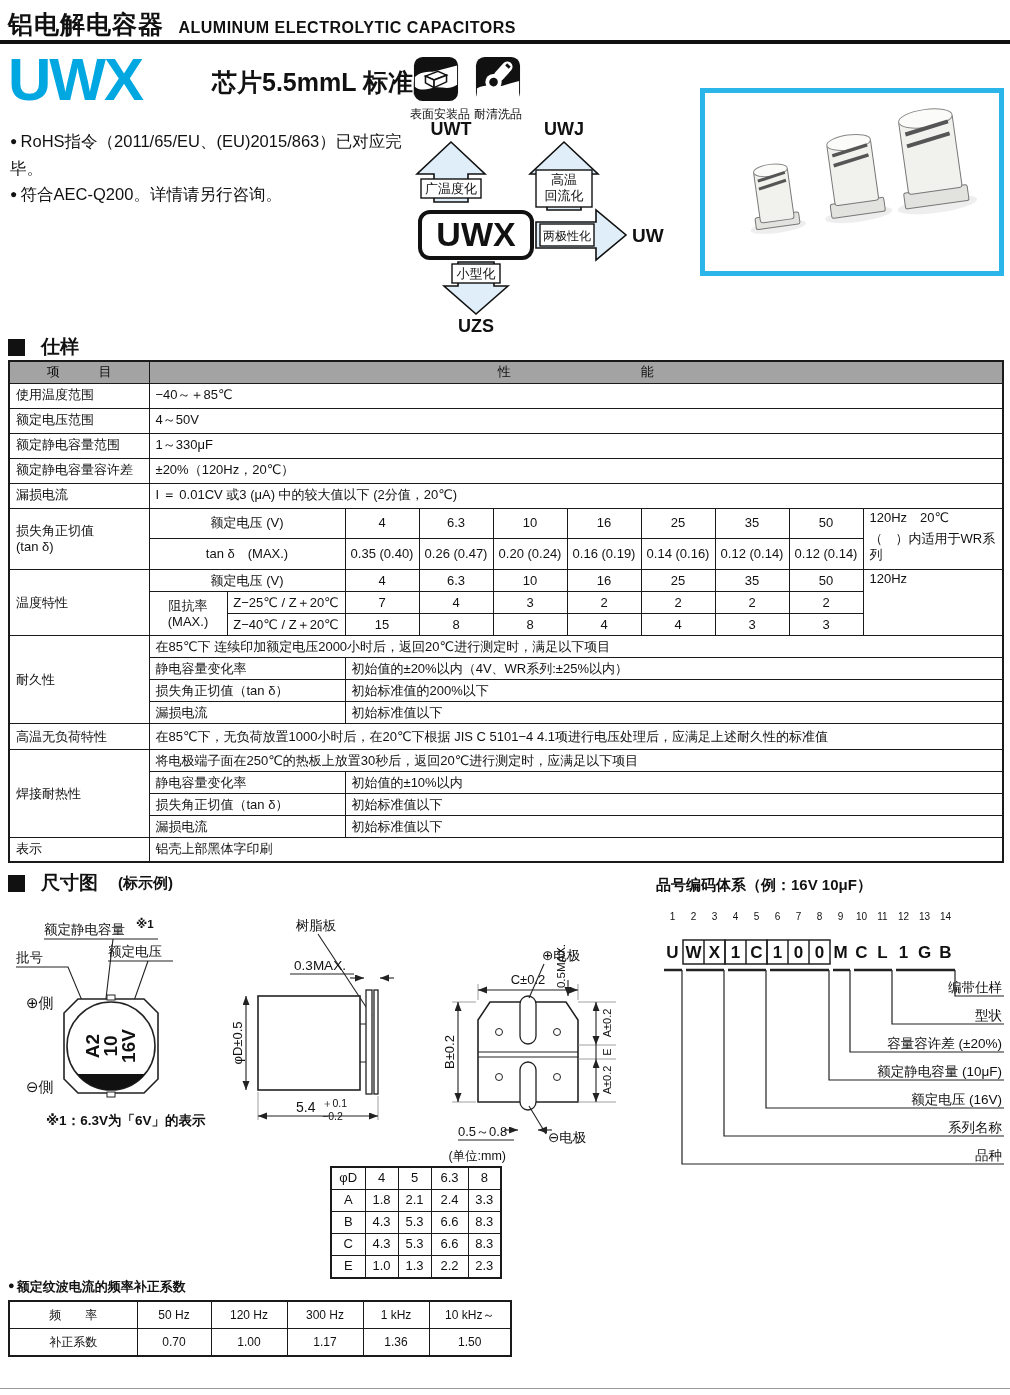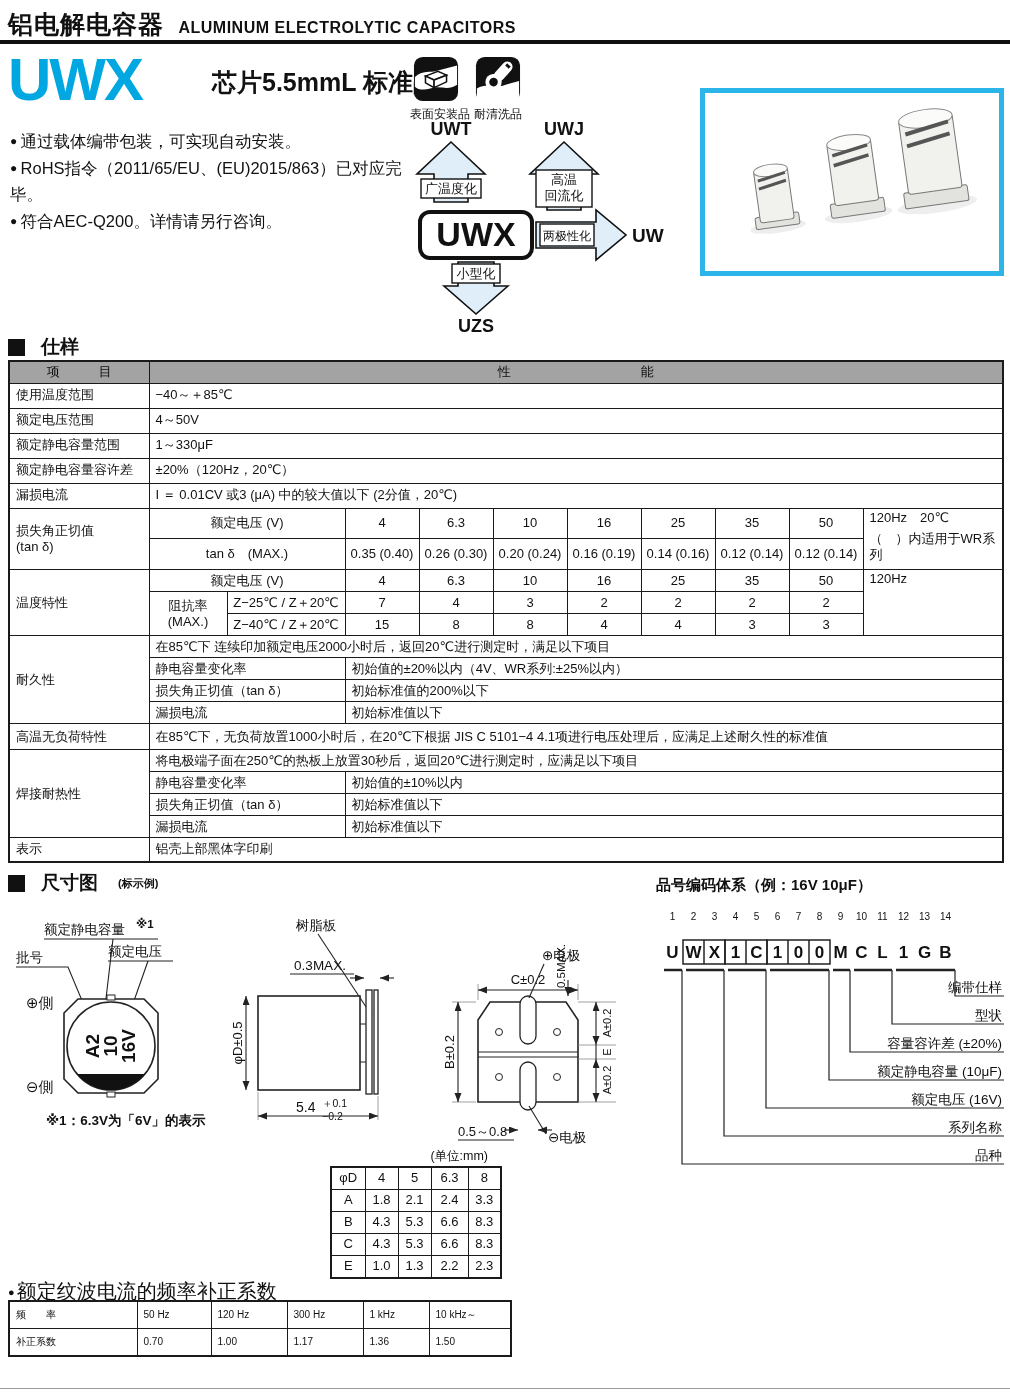--- a/index.html
+++ b/index.html
@@ -14,39 +14,39 @@
   .series-desc{font-size:25px;font-weight:bold;}
   .badges{display:flex;gap:10px;}
   .badge{width:52px;text-align:center;}
   .badge-cap{font-size:12px;font-weight:normal;margin-top:0;white-space:nowrap;}
   
   .features{list-style:none;margin:0;padding:0;font-size:16.5px;line-height:1.62;}
   .features li::before{content:"● ";font-size:12px;vertical-align:2px;}
   
   .sec-title{font-size:19px;font-weight:bold;display:flex;align-items:center;gap:14px;}
   .sec-sq{display:inline-block;width:17px;height:17px;background:#111;margin-right:2px;}
-  .sec-sub{font-size:11px;font-weight:bold;margin-left:6px;}
-  .dot-title{font-size:20px;font-weight:normal;text-align:center;}
+  .sec-sub{font-size:15px;font-weight:bold;margin-left:6px;}
+  .dot-title{font-size:13px;font-weight:bold;text-align:center;}
   .dot-title::before{content:"●";font-size:11px;vertical-align:2px;margin-right:2px;}
   
   .photo{width:304px;height:188px;border:5px solid #2bb5e8;box-sizing:border-box;background:#fff;}
   
   table{border-collapse:collapse;table-layout:fixed;}
   td{border:1px solid #1a1a1a;padding:1px 6px;font-size:13px;line-height:1.25;overflow:hidden;}
   .spec{width:994px;border:2px solid #1a1a1a;}
   .spec tr{height:22px;}
   .hdrbg{background:#a3a3a3;}
   .ctr{text-align:center;}
   .lbl{text-align:left;}
   .note{vertical-align:top;}
   .note div{margin-bottom:5px;}
   .mini{border:2px solid #1a1a1a;}
   .mini td{text-align:center;padding:1px 4px;height:19px;}
   .ripple{border:2px solid #1a1a1a;}
-  .ripple td{height:24px;font-size:10px;margin-left:36px;}
+  .ripple td{text-align:center;height:24px;font-size:12px;margin-left:36px;}
   .unit{font-size:12.5px;text-align:right;}
   .footnote{font-size:13.5px;font-weight:bold;}
   svg{font-family:inherit;}
   svg text{fill:#111;}
   .bottom-rule{height:1px;background:#999;}
 </style>
 </head>
 <body>
 
 <div class="page">
@@ -86,21 +86,20 @@
             <circle cx="24" cy="29" r="4.5" fill="#111"></circle>
             <rect x="21.5" y="5" width="5" height="3" fill="#111"></rect>
           </g>
         </svg>
       </span>
       <div class="badge-cap">耐清洗品</div>
     </div>
   </div>
 
   <ul class="features abs" style="left:10px;top:128px;width:392px;">
-    <li>通过载体编带包装，可实现自动安装。</li>
     <li>RoHS指令（2011/65/EU、(EU)2015/863）已对应完毕。</li>
     <li>符合AEC-Q200。详情请另行咨询。</li>
   </ul>
 
   <div class="abs" style="left:394px;top:118px;">
     <svg width="270" height="218" viewBox="0 0 270 218">
       <g font-weight="bold" font-size="18" text-anchor="middle">
         <text x="57" y="17">UWT</text>
         <text x="170" y="17">UWJ</text>
       </g>
@@ -215,21 +214,21 @@
       <td class="ctr">35</td>
       <td class="ctr">50</td>
       <td rowspan="2" class="note">
         <div>120Hz　20℃</div>
         <div>（　）内适用于WR系列</div>
       </td>
     </tr>
     <tr>
       <td colspan="2" class="ctr">tan δ　(MAX.)</td>
       <td class="ctr" style="padding:1px 2px">0.35 (0.40)</td>
-      <td class="ctr" style="padding:1px 2px">0.26 (0.30)</td>
+      <td class="ctr" style="padding:1px 2px">0.26 (0.47)</td>
       <td class="ctr" style="padding:1px 2px">0.20 (0.24)</td>
       <td class="ctr" style="padding:1px 2px">0.16 (0.19)</td>
       <td class="ctr" style="padding:1px 2px">0.14 (0.16)</td>
       <td class="ctr" style="padding:1px 2px">0.12 (0.14)</td>
       <td class="ctr" style="padding:1px 2px">0.12 (0.14)</td>
     </tr>
 
     <tr>
       <td rowspan="3" class="lbl">温度特性</td>
       <td colspan="2" class="ctr">额定电压 (V)</td>
@@ -406,21 +405,21 @@
     <text x="540" y="248" font-size="13.5">⊖电极</text>
     <line x1="538" y1="240" x2="521" y2="212" stroke="#222" stroke-width="1.1"></line>
     <text x="450" y="242" font-size="13">0.5～0.8</text>
     <line x1="450" y1="246" x2="506" y2="246" stroke="#222" stroke-width="1.1"></line>
     <line x1="496" y1="236" x2="510" y2="236" stroke="#222" stroke-width="1.1" marker-end="url(#arf)"></line>
     <line x1="544" y1="236" x2="530" y2="236" stroke="#222" stroke-width="1.1" marker-end="url(#arf)"></line>
   </svg>
 
   <div class="abs footnote" style="left:10px;top:1112px;margin-left:36px;">※1：6.3V为「6V」的表示</div>
 
-  <div class="abs unit" style="left:316px;top:1148px;width:172px;">(单位:mm)</div>
+  <div class="abs unit" style="left:334px;top:1148px;width:172px;">(单位:mm)</div>
   <table class="mini abs" style="left:330px;top:1166px;">
     <colgroup>
         <col style="width:34px">
         <col style="width:33px">
         <col style="width:33px">
         <col style="width:37px">
         <col style="width:33px">
       </colgroup>
     <tbody>
         <tr>

